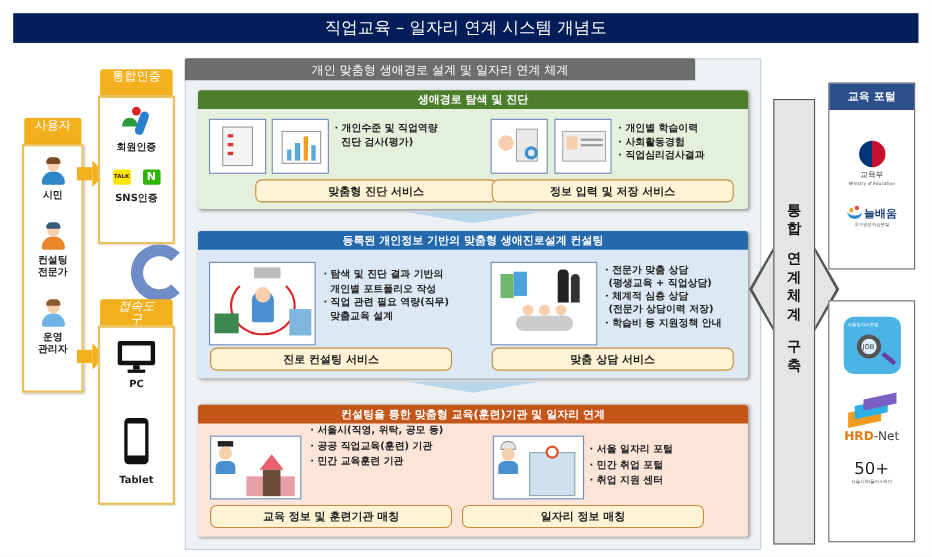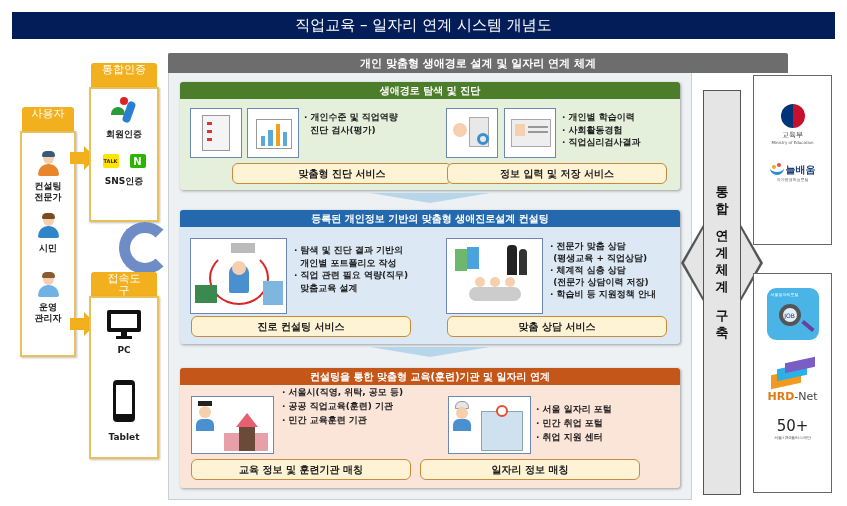--- a/index.html
+++ b/index.html
@@ -16,21 +16,21 @@
   .person { width: 22px; height: 26px; position: relative; margin: 0 auto; }
   .person .head { position: absolute; left: 6px; top: 1px; width: 11px; height: 12px; border-radius: 50%; background: #f5cfae; }
   .person .hair { position: absolute; left: 5px; top: 0; width: 13px; height: 6px; border-radius: 6px 6px 2px 2px; background: #7a4a22; }
   .person .body { position: absolute; left: 1px; top: 13px; width: 21px; height: 12px; border-radius: 10px 10px 2px 2px; background: #2e86c9; }
 
   .arrow-r { width: 0; height: 0; border-top: 12px solid transparent; border-bottom: 12px solid transparent; border-left: 12px solid #f2b01e; }
   .arrow-shaft { background: #f2b01e; }
 
   
   .main-panel { left: 168px; top: 53px; width: 524px; height: 447px; background: #eef1f3; border: 1px solid #c9d0d6; }
-  .main-header { left: 168px; top: 53px; width: 620px; height: 20px; background: #6d6d6d; color: #fff; font-size: 11px; font-weight: bold; display: flex; align-items: center; justify-content: center; border-radius: 2px 2px 0 0; }
+  .main-header { left: 168px; top: 53px; width: 464px; height: 20px; background: #6d6d6d; color: #fff; font-size: 11px; font-weight: normal; display: flex; align-items: center; justify-content: center; border-radius: 2px 2px 0 0; }
 
   .section { border-radius: 3px; box-shadow: 1px 1px 3px rgba(0,0,0,0.35); }
   .sec-head { height: 17px; color: #fff; font-size: 10px; font-weight: bold; display: flex; align-items: center; justify-content: center; border-radius: 3px 3px 0 0; }
   .imgbox { background: #fff; border: 1px solid #6d87b3; }
   .bullets { font-size: 9px; font-weight: bold; color: #222; line-height: 12.5px; white-space: pre; }
   .svc { background: #fef3d4; border: 1.5px solid #c98a3a; border-radius: 6px; font-size: 10px; font-weight: bold; color: #222; display: flex; align-items: center; justify-content: center; }
 
   .funnel { width: 0; height: 0; border-left: 60px solid transparent; border-right: 60px solid transparent; border-top: 10px solid #b8d6ea; }
 
   
@@ -42,37 +42,37 @@
 </style>
 </head>
 <body>
 
 <div class="abs top-title">직업교육 – 일자리 연계 시스템 개념도</div>
 
 <div class="abs ytab" style="left:22px;top:107px;width:52px;height:26px;">
     <span style="display:block;width:34px;margin:0 auto;white-space:normal;word-break:break-all;">사용자</span>
   </div>
 <div class="abs ybox" style="left:20px;top:131px;width:56px;height:226px;">
+  <div style="margin-top:10px;">
+    <div class="person">
+        <div class="body"></div>
+        <div class="head"></div>
+        <div class="hair"></div>
+      </div>
+    <div class="lbl" style="margin-top:4px;white-space:pre;">시민</div>
+  </div>
   <div style="margin-top:18px;">
     <div class="person">
         <div class="body" style="background:#e9852b;"></div>
         <div class="head"></div>
         <div class="hair" style="background:#3a5a7a;"></div>
       </div>
     <div class="lbl" style="margin-top:4px;white-space:pre;">컨설팅
 전문가</div>
   </div>
-  <div style="margin-top:10px;">
-    <div class="person">
-        <div class="body"></div>
-        <div class="head"></div>
-        <div class="hair"></div>
-      </div>
-    <div class="lbl" style="margin-top:4px;white-space:pre;">시민</div>
-  </div>
   <div style="margin-top:18px;">
     <div class="person">
         <div class="body" style="background:#6fb3e6;"></div>
         <div class="head"></div>
         <div class="hair" style="background:#8a5a30;"></div>
       </div>
     <div class="lbl" style="margin-top:4px;white-space:pre;">운영
 관리자</div>
   </div>
 </div>
@@ -98,21 +98,21 @@
       </div>
     <div style="width:16px;height:14px;background:#2db400;border-radius:2px;font-size:10px;font-weight:bold;color:#fff;display:flex;align-items:center;justify-content:center;">
         <span>N</span>
       </div>
   </div>
   <div class="lbl" style="margin-top:8px;">SNS인증</div>
 </div>
 
 <div class="abs" style="left:119px;top:222px;width:52px;height:52px;border-radius:50%;border:11px solid #6f8cc6;border-right-color:transparent;border-left-color:#6f8cc6;"></div>
 
-<div class="abs ytab" style="left:91px;top:272px;width:66px;height:26px;">
+<div class="abs ytab" style="left:91px;top:272px;width:66px;height:26px;font-style:italic;">
     <span style="display:block;width:38px;margin:0 auto;word-break:break-all;">접속도구</span>
   </div>
 <div class="abs ybox" style="left:89px;top:296px;width:70px;height:163px;">
   <div style="margin:12px auto 0;width:34px;">
     <div style="width:34px;height:22px;border:4px solid #111;border-radius:2px;"></div>
     <div style="width:6px;height:4px;background:#111;margin:0 auto;"></div>
     <div style="width:16px;height:3px;background:#111;margin:0 auto;"></div>
   </div>
   <div class="lbl" style="margin-top:6px;">PC</div>
   <div style="margin:24px auto 0;width:22px;height:42px;border:3px solid #111;border-top-width:5px;border-bottom-width:8px;border-radius:4px;"></div>
@@ -241,20 +241,21 @@
     <div class="vtxt">계</div>
     <div class="vtxt">체</div>
     <div class="vtxt">계</div>
     <div class="vtxt" style="height:12px;"></div>
     <div class="vtxt">구</div>
     <div class="vtxt">축</div>
   </div>
 </div>
 
 <div class="abs portal" style="left:753px;top:75px;width:79px;height:170px;">
+  <div class="portal-head">교육 포털</div>
   <div style="margin:28px auto 0;width:24px;height:24px;border-radius:50%;background:conic-gradient(#c8102e 0 50%, #003478 50% 100%);"></div>
   <div style="font-size:7px;text-align:center;color:#333;margin-top:2px;">교육부</div>
   <div style="font-size:4px;text-align:center;color:#555;">Ministry of Education</div>
   <div style="display:flex;align-items:center;justify-content:center;margin-top:18px;gap:2px;">
     <div style="width:14px;height:10px;border-bottom:3px solid #2a8ad8;border-radius:0 0 10px 10px;position:relative;">
         <div style="position:absolute;left:2px;top:0;width:4px;height:4px;border-radius:50%;background:#f5a623;"></div>
         <div style="position:absolute;left:7px;top:-2px;width:4px;height:4px;border-radius:50%;background:#e94b3c;"></div>
       </div>
     <span style="font-size:10px;font-weight:bold;color:#1c3f7a;">늘배움</span>
   </div>

